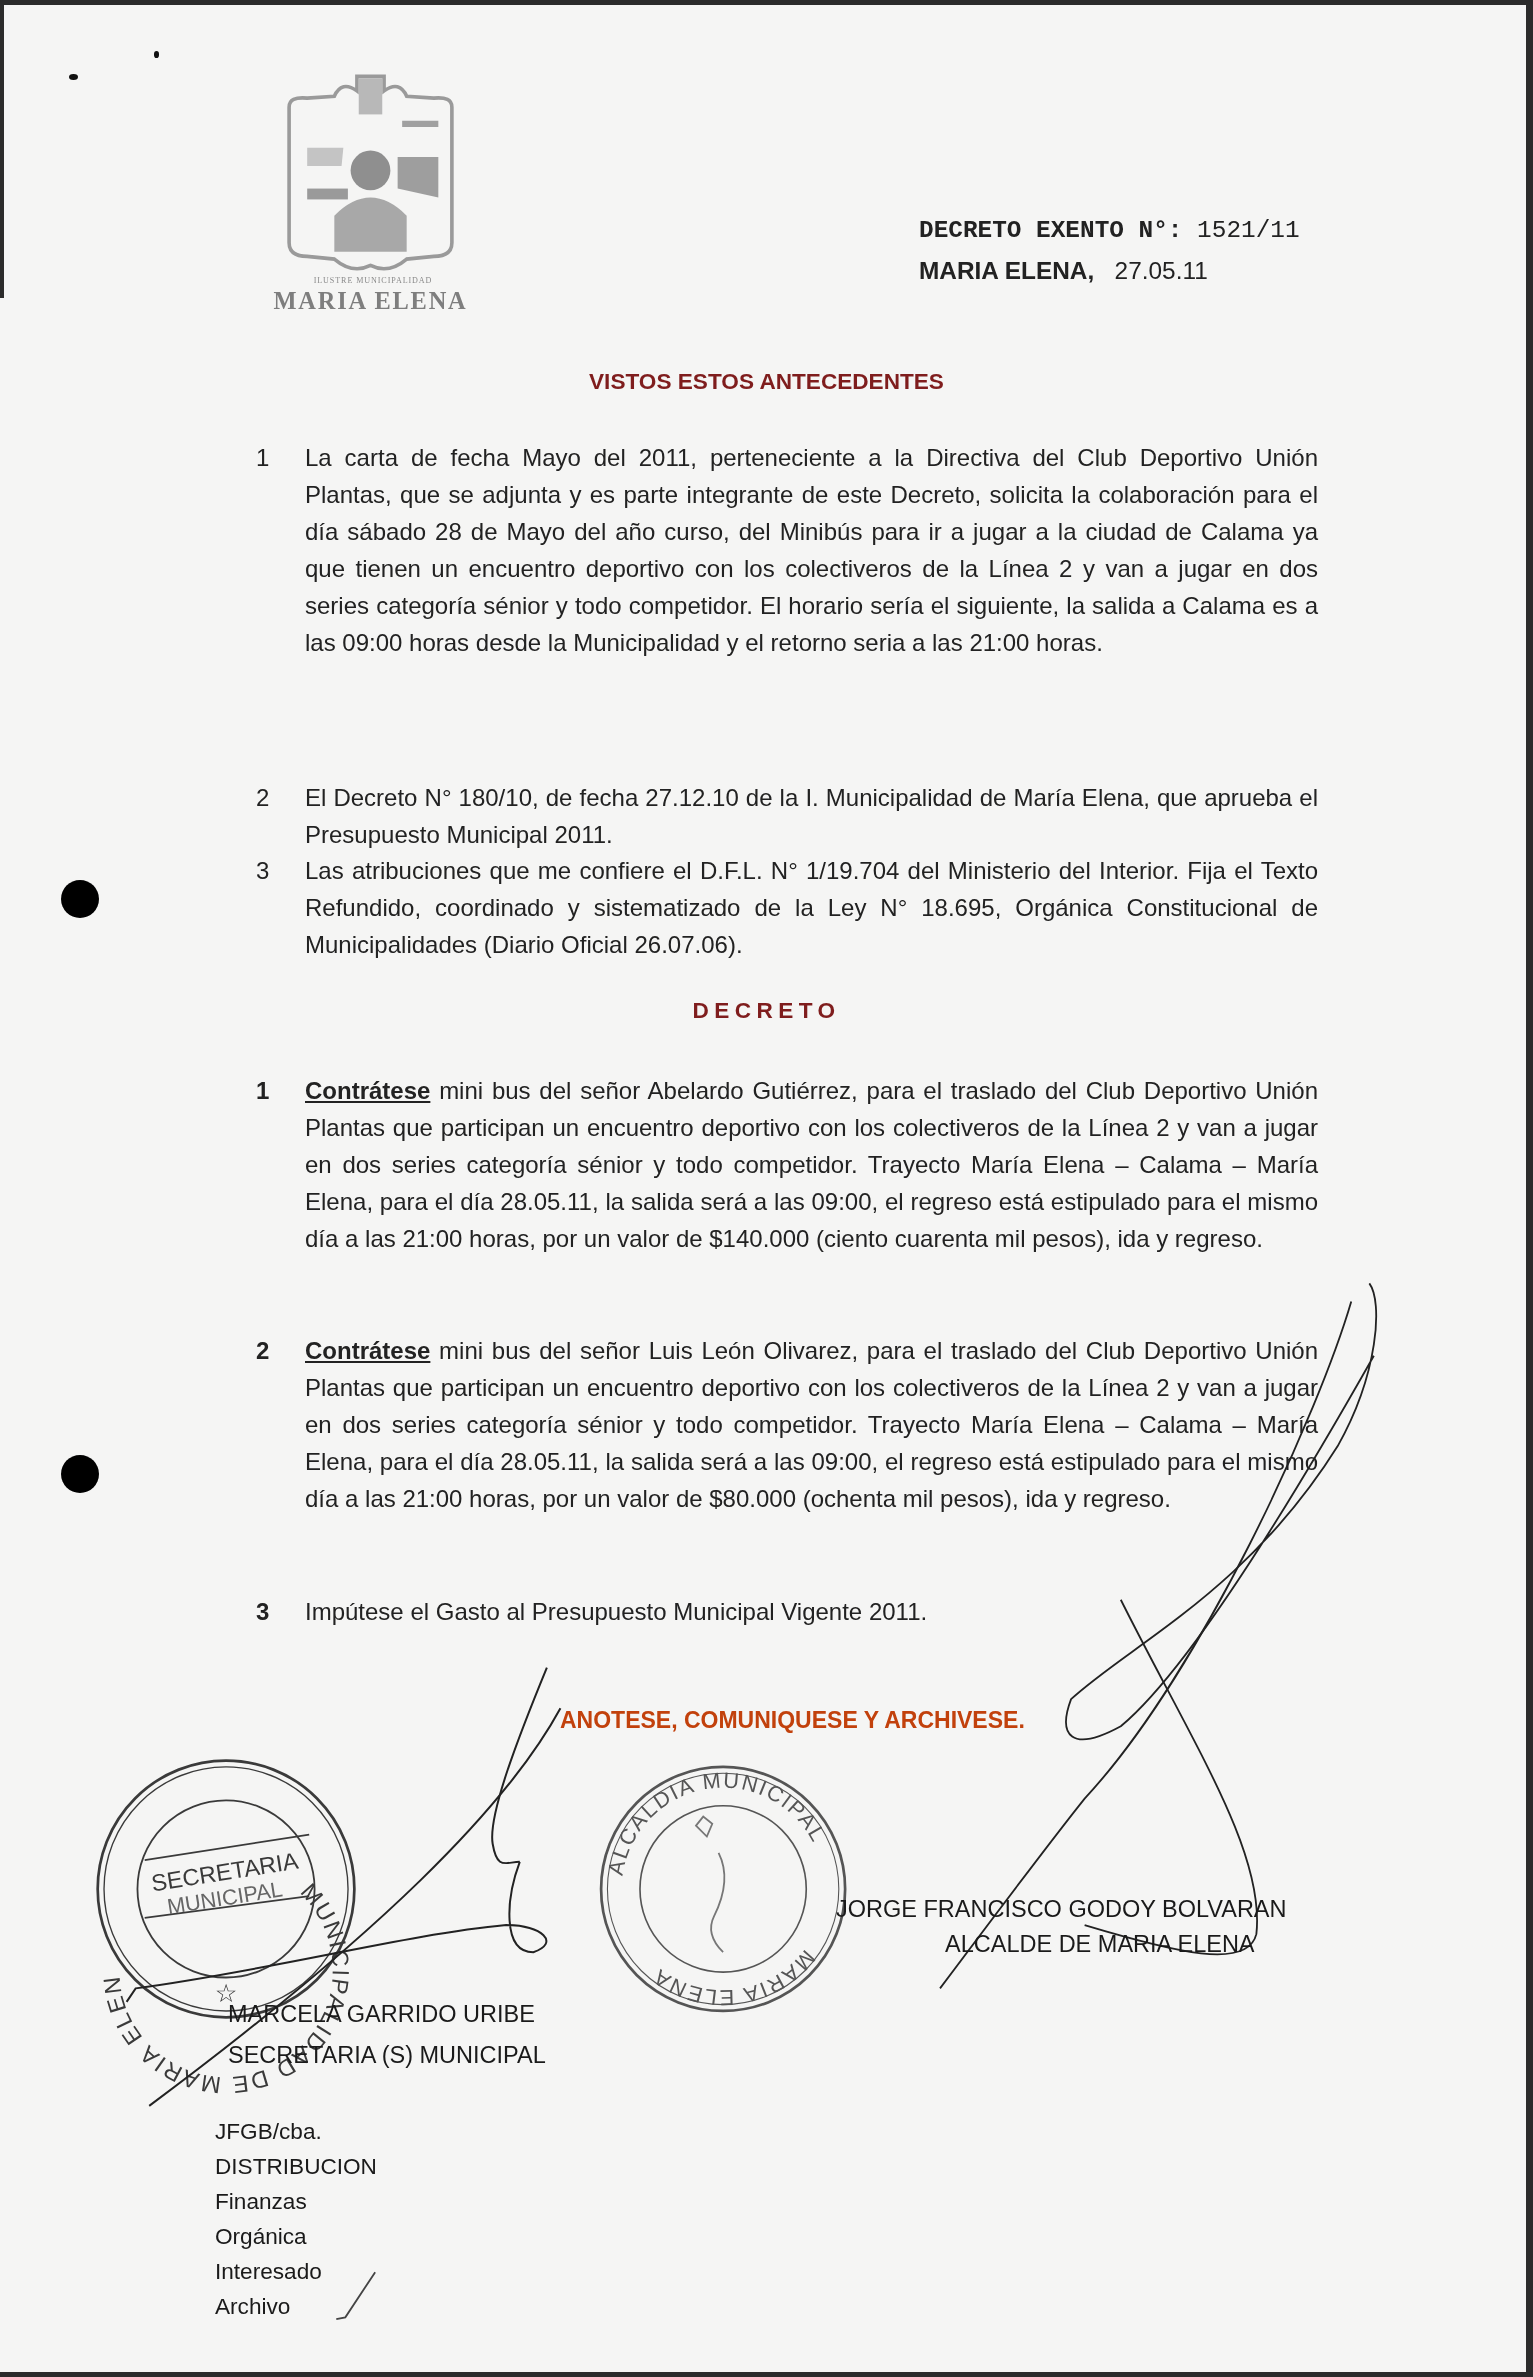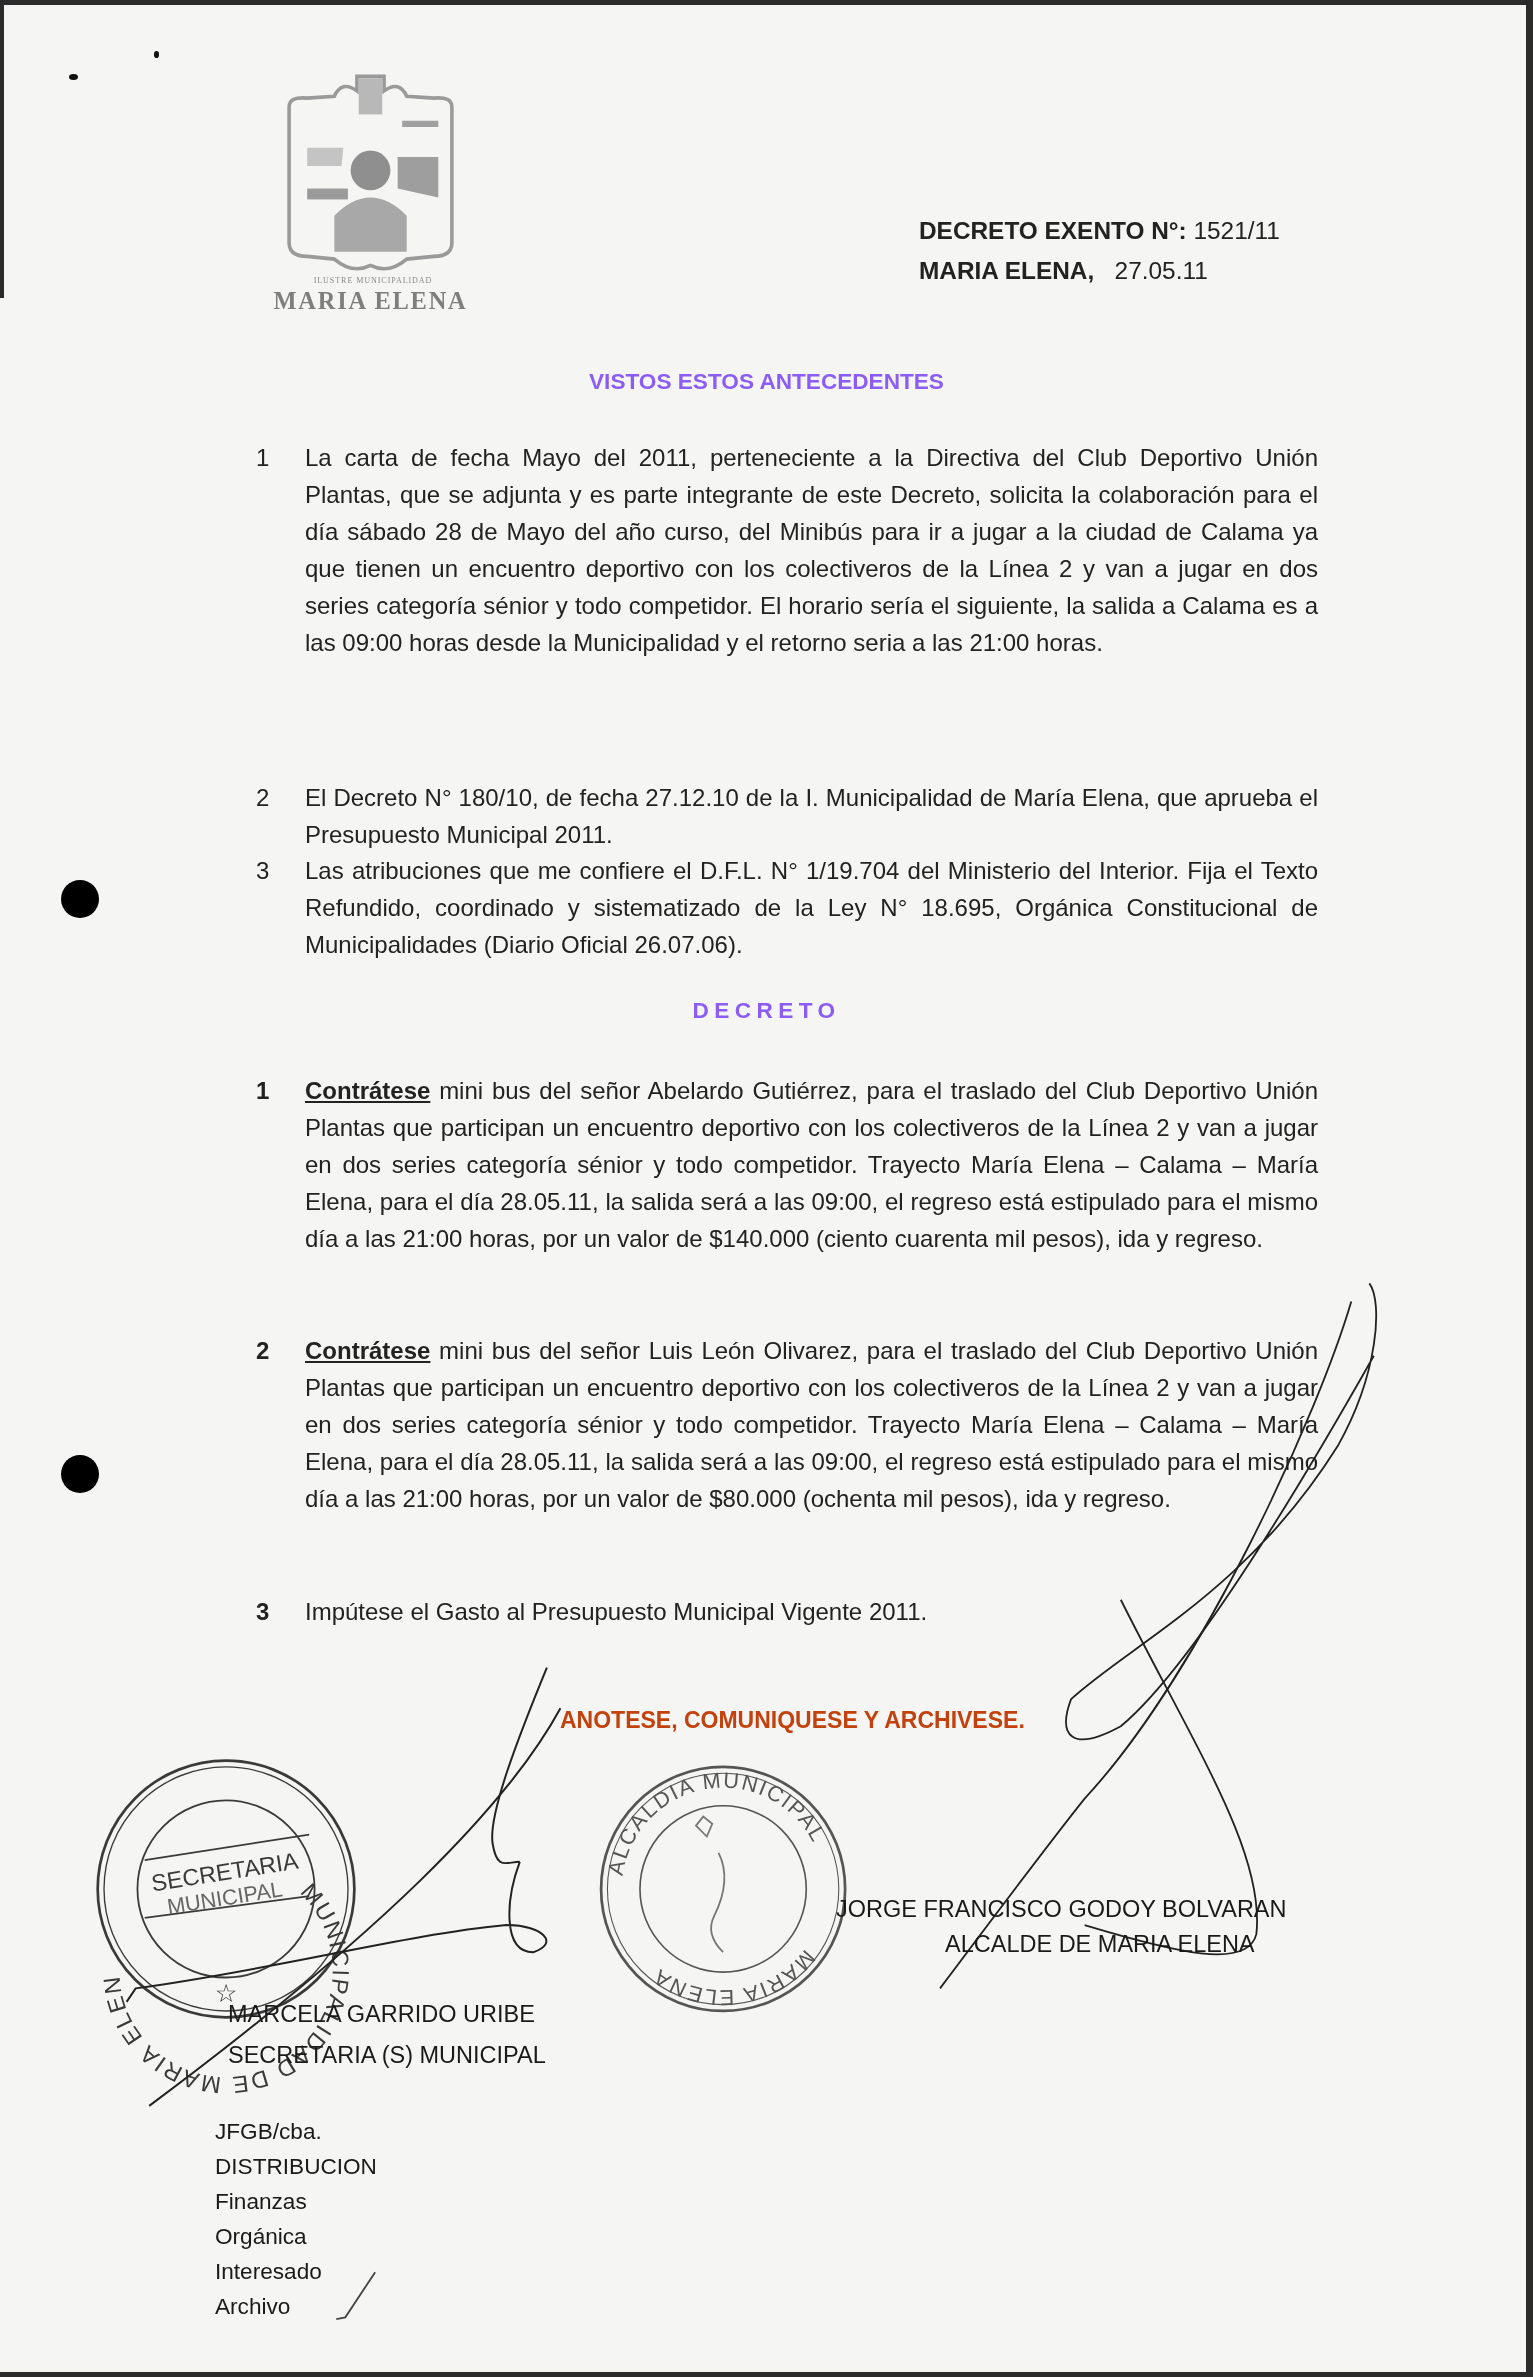--- a/index.html
+++ b/index.html
@@ -16,21 +16,21 @@
   .punch { position:absolute; width:38px; height:38px; border-radius:50%; background:#000; }
   .smudge { position:absolute; background:#111; border-radius:50%; }
 
   .logo { left:271px; top:71px; width:199px; height:244px; }
   .logo-sub { left:269px; top:276px; width:208px; text-align:center; font-family:"Liberation Serif", serif; font-size:8.1px; letter-spacing:0.9px; color:#8a8a8a; }
   .logo-name { left:262px; top:287px; width:217px; text-align:center; font-family:"Liberation Serif", serif; font-size:24.4px; letter-spacing:1.8px; color:#7e7e7e; font-weight:bold; }
 
   .hdr { left:919px; font-size:24.4px; color:#222; white-space:nowrap; }
   .hdr b { font-weight:bold; }
 
-  .heading { left:0; width:1533px; text-align:center; font-weight:bold; font-size:22.6px; color:#8b5cf6; }
+  .heading { left:0; width:1533px; text-align:center; font-weight:bold; font-size:22.6px; color:#7f1d1d; }
   .decreto-heading { letter-spacing:5.4px; }
 
   .item { position:absolute; left:256px; width:1062px; font-size:24px; line-height:37px; color:#222; }
   .item .num { position:absolute; left:0; top:0; width:27px; }
   .item .txt { margin-left:49px; text-align:justify; text-align-last:left; }
   .item .txt b { font-weight:bold;text-decoration:underline; }
 
   .closing { left:560px; top:1707px; font-weight:bold; font-size:23px; color:#c2410c; white-space:nowrap; }
   .sig-name { font-weight:normal; font-size:23.5px; color:#1a1a1a; white-space:nowrap; }
   .dist { left:215px; font-size:22.6px; line-height:35px; color:#1a1a1a; }
@@ -56,21 +56,21 @@
     <path d="M70,160 Q110,120 150,160 L150,200 L70,200 Z" fill="#a8a8a8"></path>
     <rect x="40" y="130" width="45" height="12" fill="#9a9a9a"></rect>
     <path d="M140,95 L185,95 L185,140 L140,130 Z" fill="#9e9e9e"></path>
     <path d="M40,85 L80,85 L78,105 L40,105 Z" fill="#c4c4c4"></path>
     <path d="M145,55 L185,55 L185,62 L145,62 Z" fill="#a0a0a0"></path>
   </svg>
 </div>
 <div class="abs logo-sub">ILUSTRE MUNICIPALIDAD</div>
 <div class="abs logo-name">MARIA ELENA</div>
 
-<div class="abs hdr" style="top:217px;">
+<div class="abs hdr" style="top:217px;font-family:Liberation Mono, monospace;">
   <b>DECRETO EXENTO N°:</b>
   <span>1521/11</span>
 </div>
 <div class="abs hdr" style="top:257px;">
   <b>MARIA ELENA,</b>
   &nbsp;&nbsp;<span>27.05.11</span>
 </div>
 
 <div class="abs heading" style="top:369px;">VISTOS ESTOS ANTECEDENTES</div>
 

